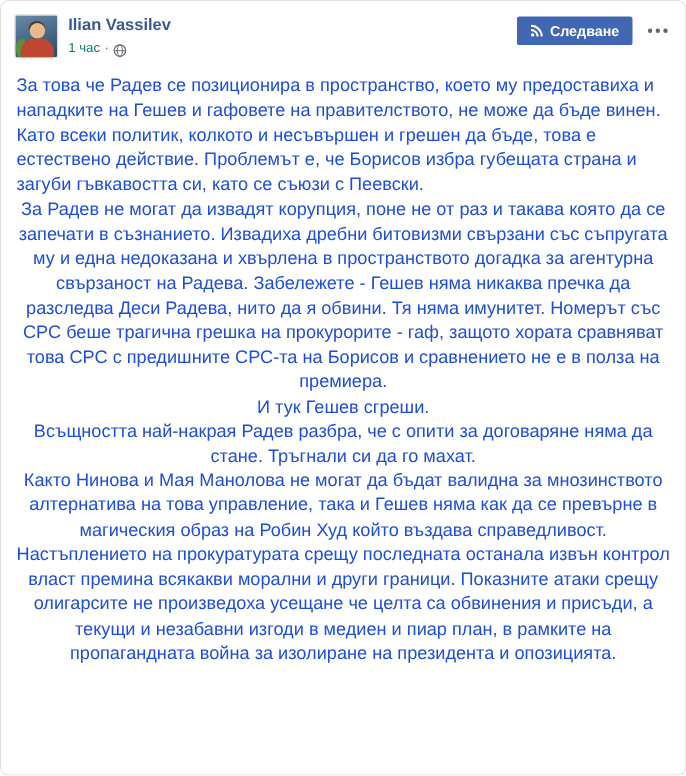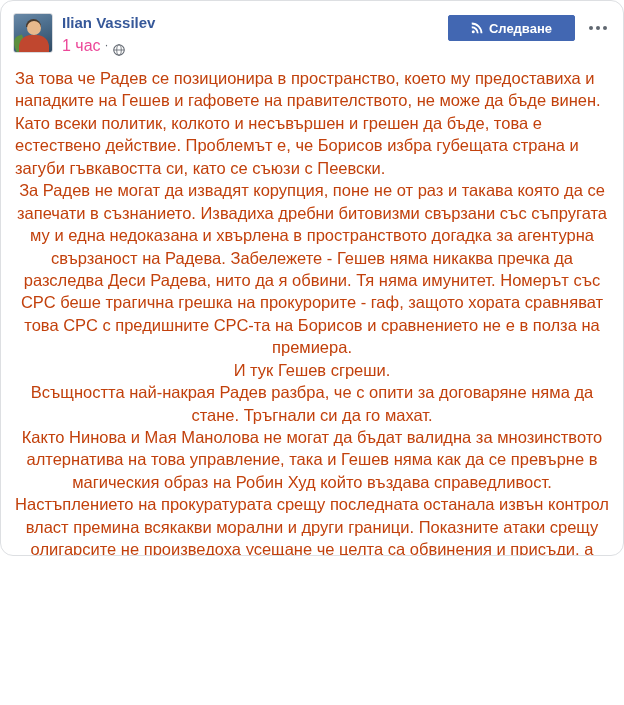--- a/index.html
+++ b/index.html
@@ -6,25 +6,25 @@
     margin: 0;
     padding: 0;
     background: #ffffff;
   }
   body {
     font-family: "Liberation Sans", sans-serif;
     -webkit-font-smoothing: antialiased;
   }
   .post-card {
     width: 624px;
-    height: 556px;
+    height: 705px;
     box-sizing: border-box;
     background: #ffffff;
     border: 1px solid #dddfe2;
-    border-radius: 13px;
+    border-radius: 8px;
     position: relative;
     overflow: hidden;
   }
   .post-header {
     display: flex;
     align-items: flex-start;
     padding: 12px 12px 0 12px;
     position: relative;
     height: 58px;
     box-sizing: border-box;
@@ -89,22 +89,22 @@
     display: block;
     text-decoration: none;
     cursor: pointer;
   }
   .meta-row {
     display: flex;
     align-items: center;
     margin-top: 4px;
   }
   .timestamp {
-    color: #ec4899;
-    font-size: 16px;
+    color: #0f766e;
+    font-size: 12px;
     cursor: pointer;
   }
   .meta-sep {
     color: #616770;
     font-size: 12px;
     margin: 0 4px;
   }
   .globe-icon {
     width: 12px;
     height: 12px;
@@ -115,21 +115,21 @@
   .follow-button {
     position: absolute;
     right: 48px;
     top: 14px;
     background: #4267b2;
     border: 1px solid #4267b2;
     border-radius: 2px;
     color: #ffffff;
     font-size: 13px;
     font-weight: bold;
-    padding: 0 22px;
+    padding: 0 11px;
     height: 26px;
     display: flex;
     align-items: center;
     gap: 6px;
     cursor: pointer;
     font-family: "Liberation Sans", sans-serif;
   }
   .rss-icon {
     width: 12px;
     height: 12px;
@@ -149,21 +149,21 @@
   }
   .more-button span {
     width: 4px;
     height: 4px;
     border-radius: 50%;
     background: #606770;
     display: block;
   }
   .post-body {
     padding: 8px 14px 0 14px;
-    color: #c2410c;
+    color: #1d4ed8;
     font-size: 16.5px;
     line-height: 1.36;
   }
   .post-body p {
     margin: 0 0 0 0;
   }
   .post-body p + p {
     margin-top: 0px;
     text-align: center;
   }

